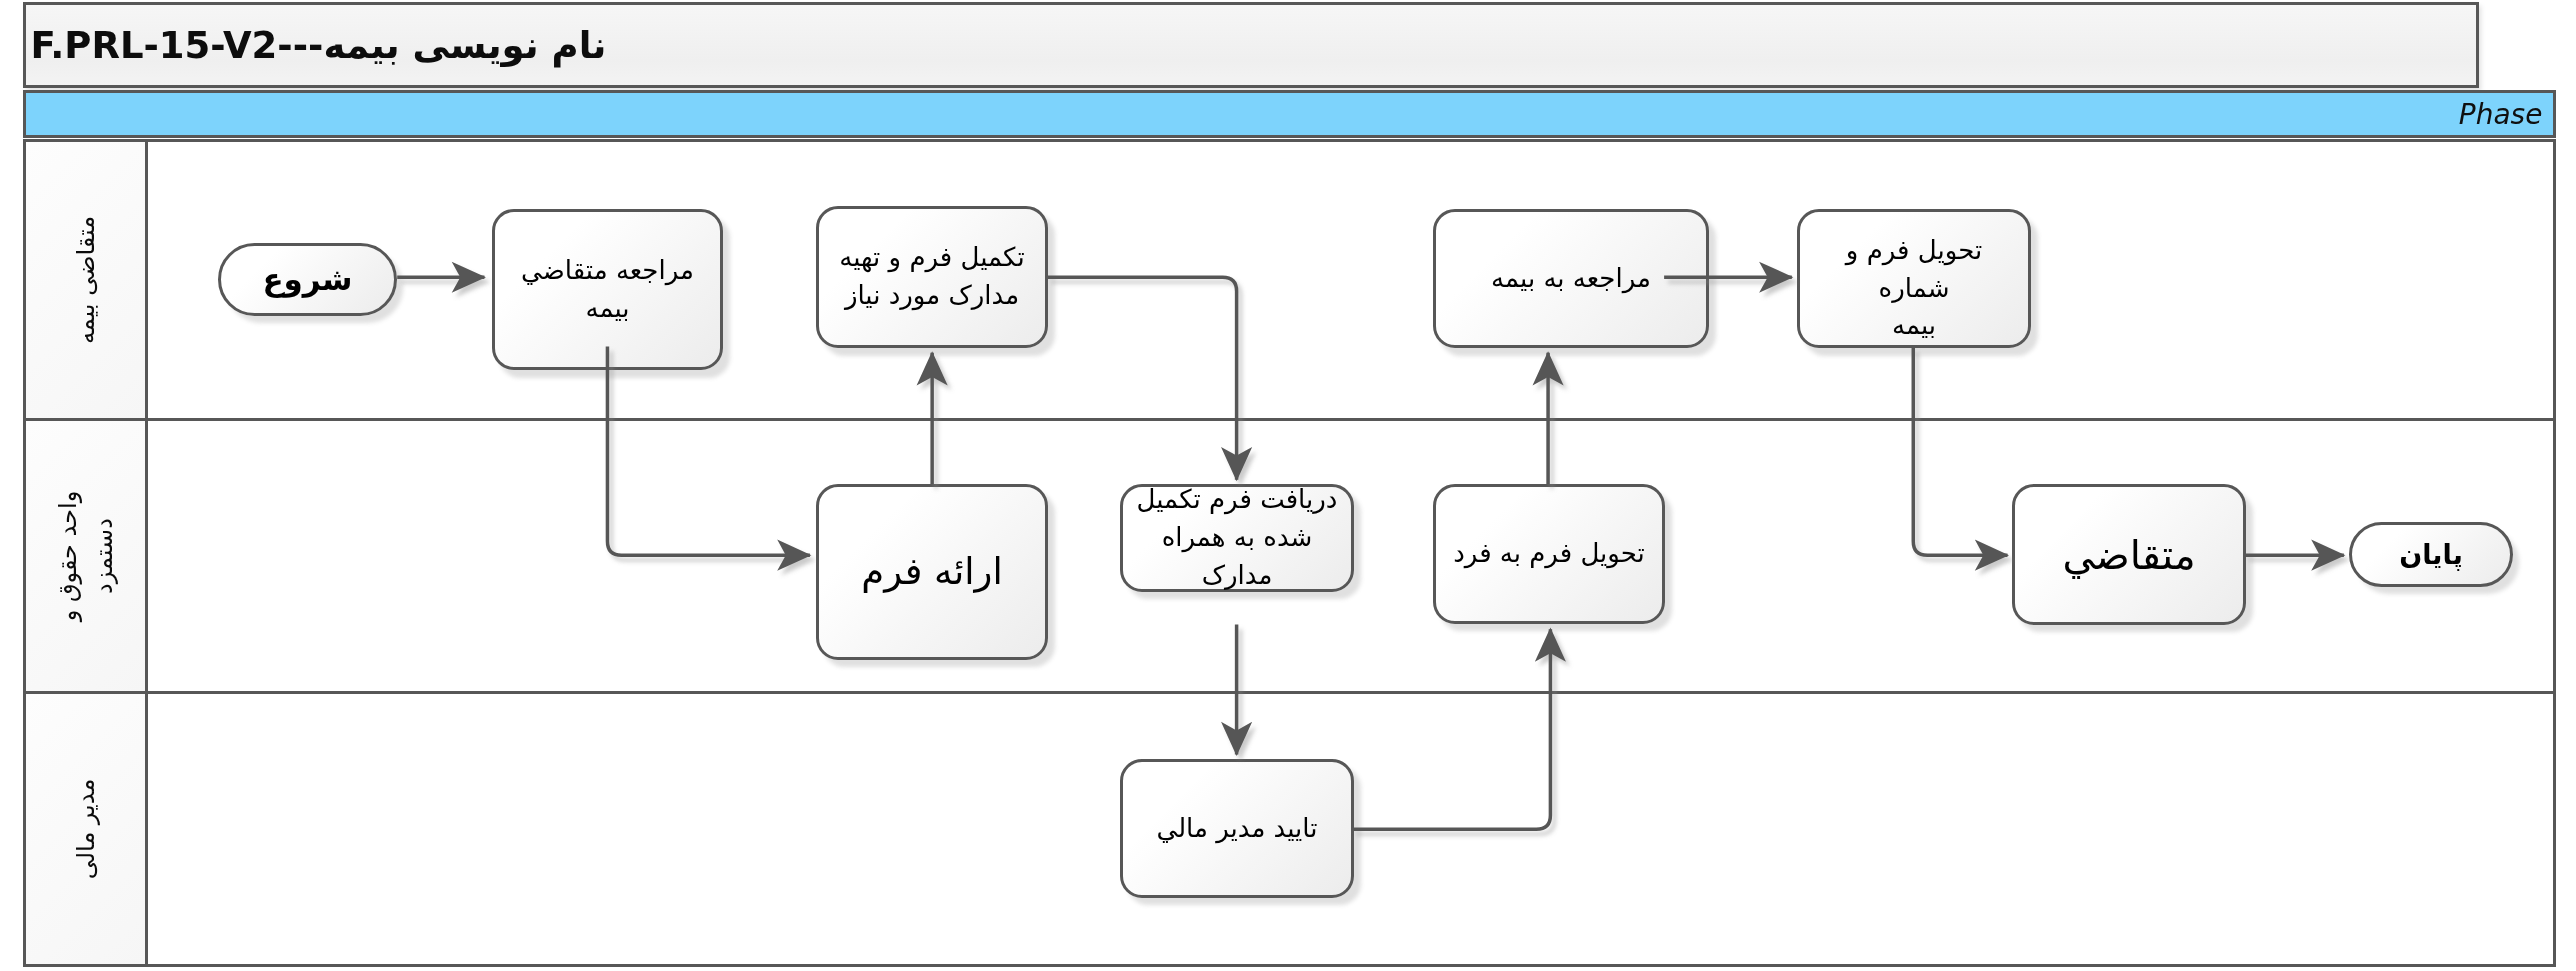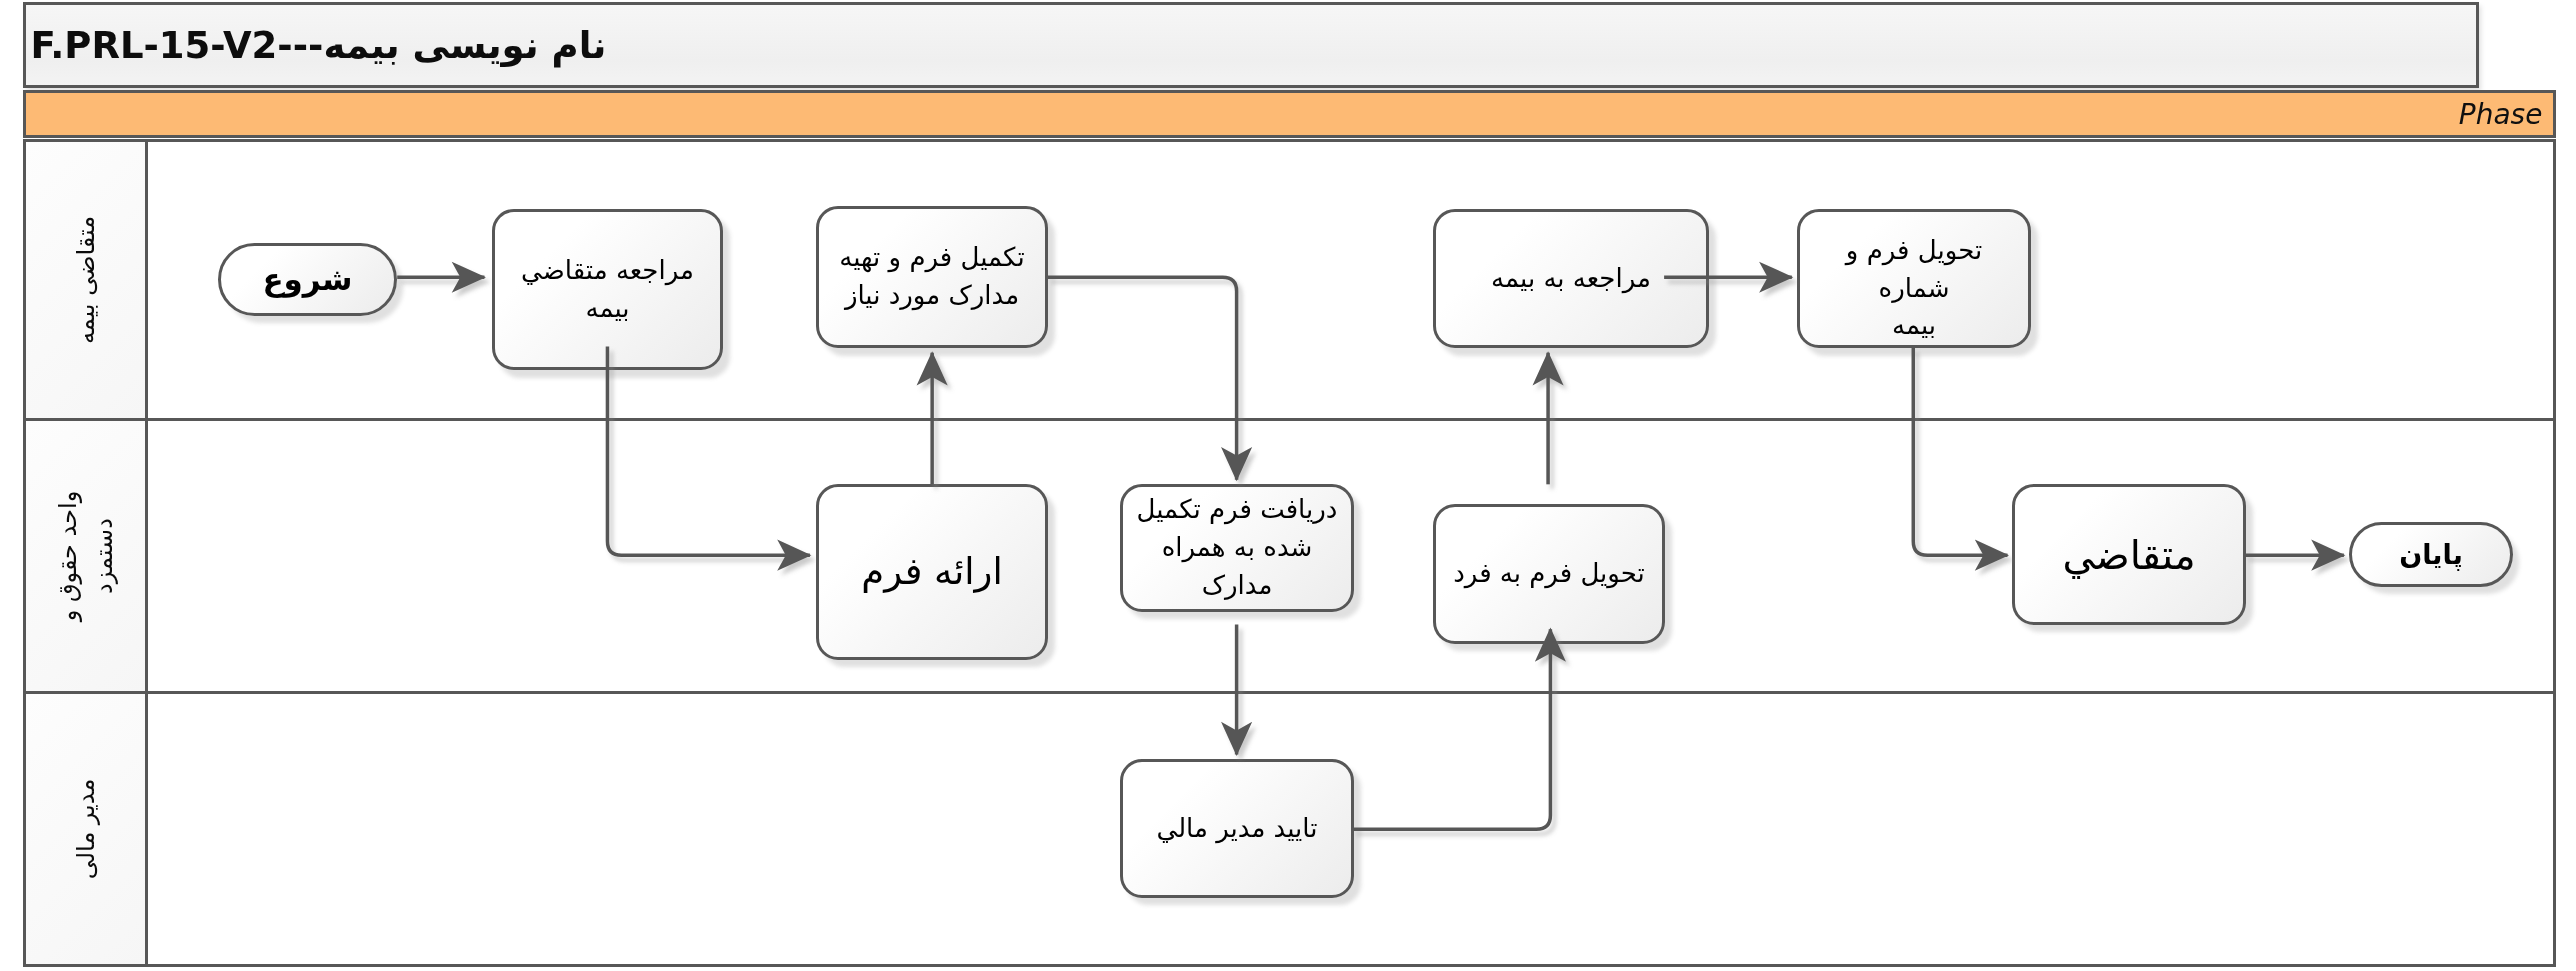--- a/index.html
+++ b/index.html
@@ -18,21 +18,21 @@
     display:flex;align-items:center;
     padding-left:4px;
     box-shadow:3.1px 3.9px 4.7px rgba(90,90,90,0.18);
   }
   .title-text{
     font-size:37px;font-weight:bold;letter-spacing:0px;
     direction:ltr;white-space:nowrap;color:#0d0d0d;
   }
   .phase-row{
     left:23.4px;top:90px;width:2533px;height:48px;
-    border:3.1px solid #575757;background:#fdba74;
+    border:3.1px solid #575757;background:#7dd3fc;
     display:flex;align-items:center;justify-content:flex-end;
     padding-right:11px;
   }
   .phase-text{font-size:28px;font-style:italic;color:#101010;}
 
   .lanes{
     left:23.4px;top:139px;width:2533px;height:828px;
     border:3.1px solid #575757;background:#ffffff;
     display:flex;flex-direction:column;
   }
@@ -127,26 +127,26 @@
 
 <div class="node process" style="left:1797px;top:209px;width:234px;height:139px;align-items:flex-end;">
   <span class="node-label">تحویل فرم و شماره
 بیمه</span>
 </div>
 
 <div class="node process" style="left:816px;top:484px;width:232px;height:176px;">
   <span class="node-label size-lg">ارائه فرم</span>
 </div>
 
-<div class="node process" style="left:1120px;top:484px;width:234px;height:128px;">
+<div class="node process" style="left:1120px;top:484px;width:234px;height:108px;">
   <span class="node-label">دریافت فرم تکمیل
 شده به همراه مدارک</span>
 </div>
 
-<div class="node process" style="left:1433px;top:504px;width:232px;height:140px;">
+<div class="node process" style="left:1433px;top:484px;width:232px;height:140px;">
   <span class="node-label">تحویل فرم به فرد</span>
 </div>
 
 <div class="node process" style="left:2012px;top:484px;width:234px;height:141px;">
   <span class="node-label size-xl">متقاضي</span>
 </div>
 
 <div class="node terminator" style="left:2349px;top:522px;width:164px;height:65px;">
   <span class="node-label size-end">پایان</span>
 </div>

